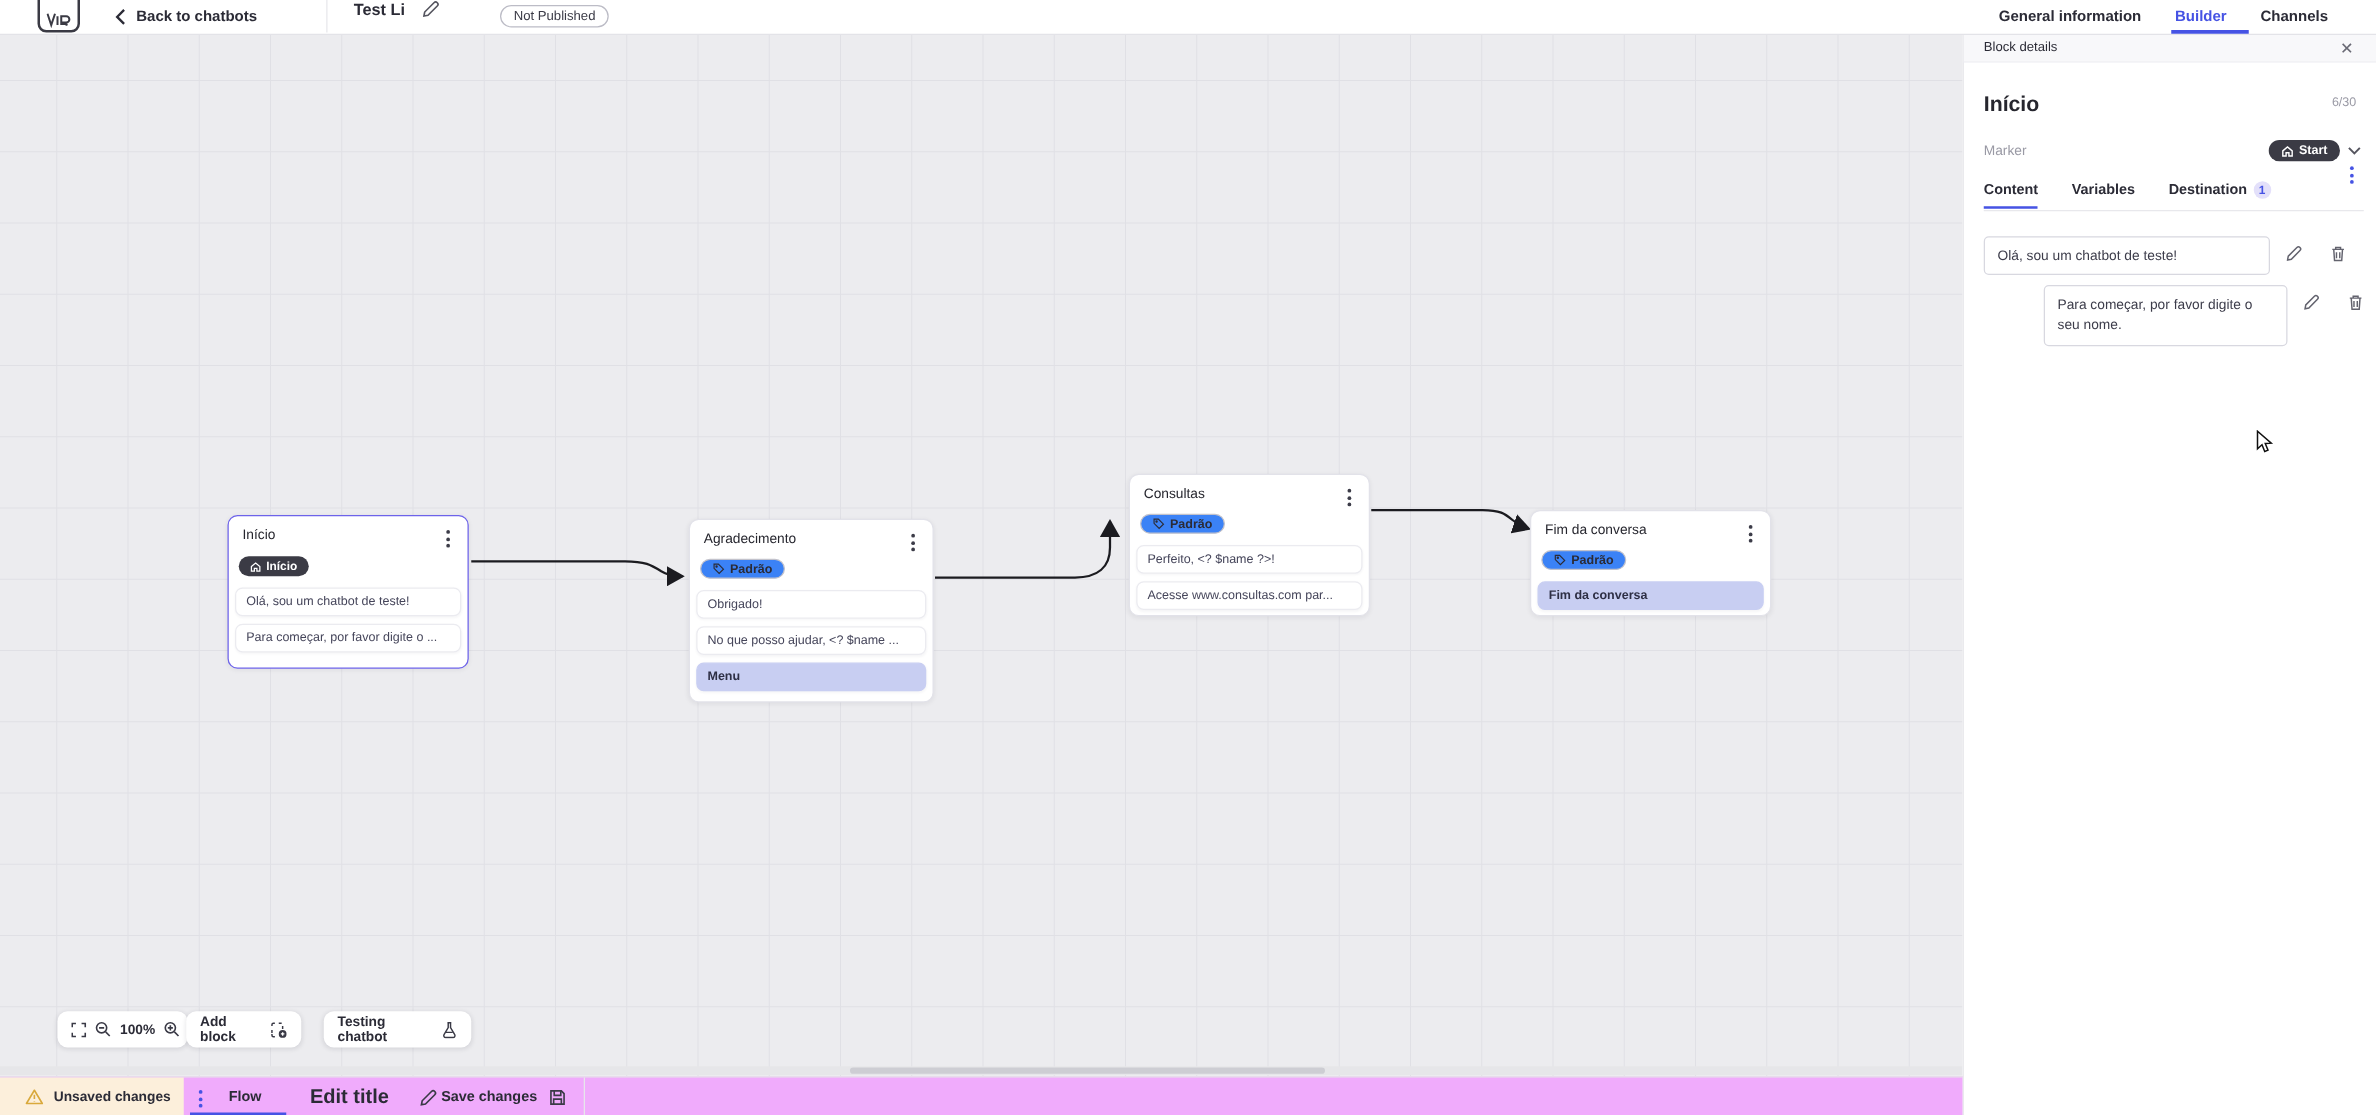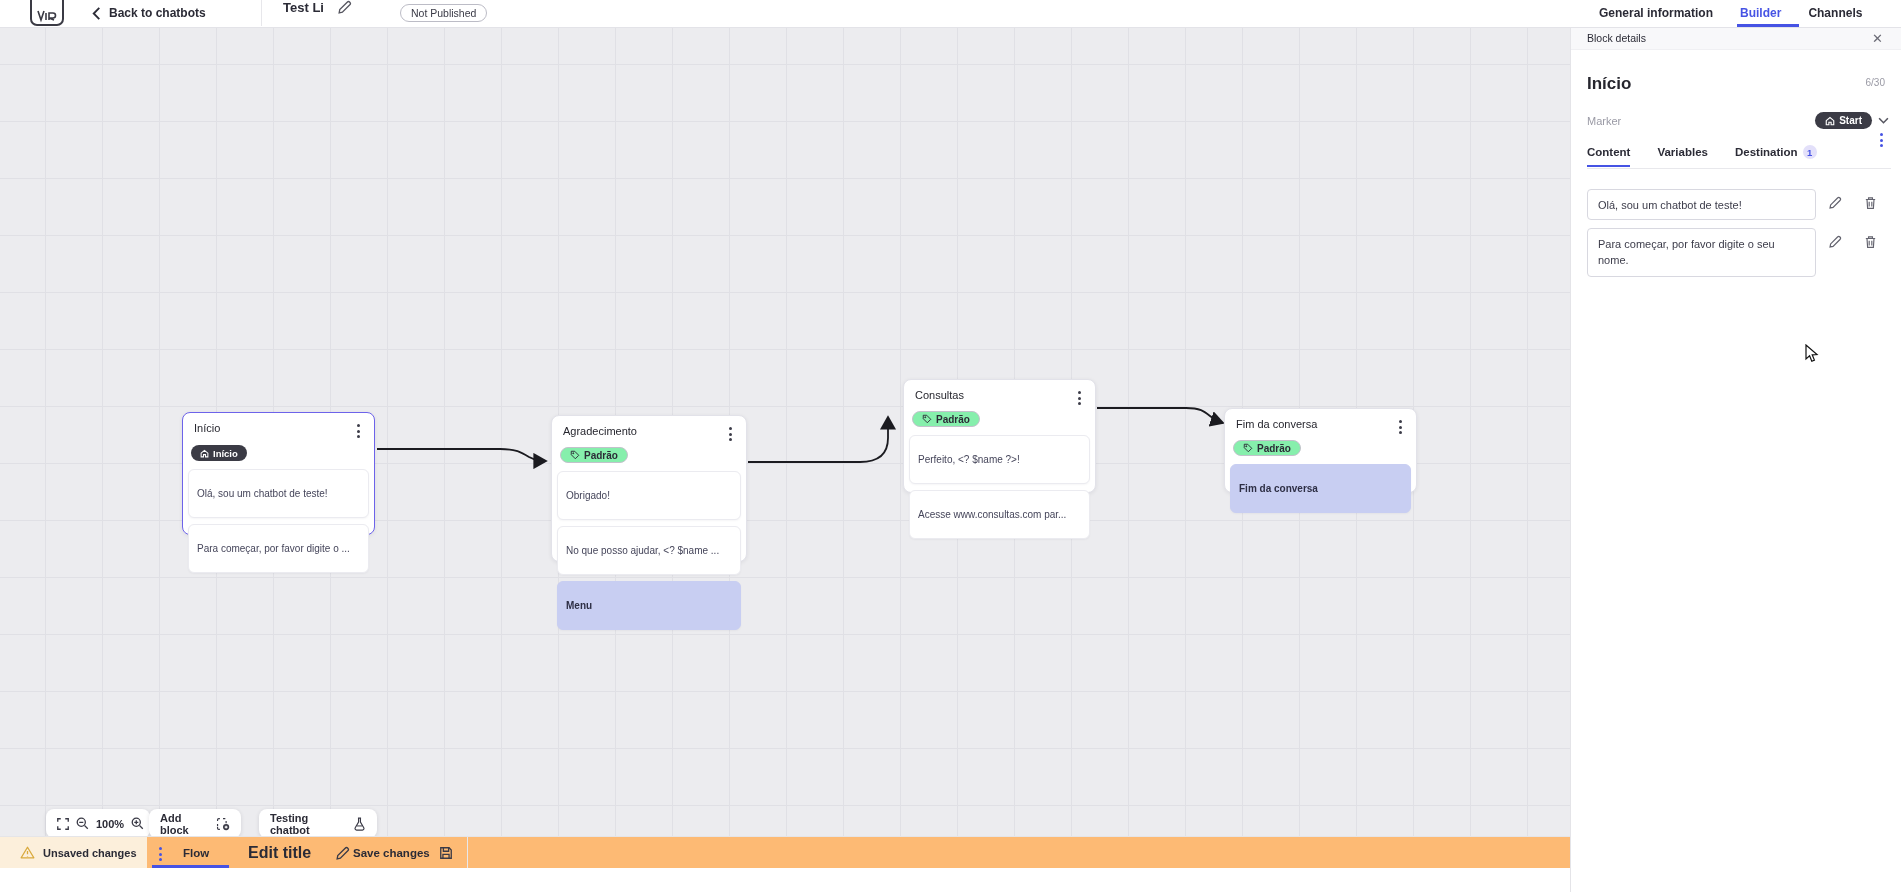--- a/index.html
+++ b/index.html
@@ -32,24 +32,24 @@
          box-shadow:0 1px 4px rgba(25,25,45,.07);box-sizing:border-box;}
   .block.selected{border:1.5px solid #6d63ea;}
   .bhead{display:flex;align-items:flex-start;justify-content:space-between;padding:9px 10px 0 11px;}
   .btitle{font-size:11px;font-weight:400;color:#26262e;}
   .kebab{display:flex;flex-direction:column;gap:2.5px;padding:2px 4px;cursor:pointer;}
   .kebab i{width:3px;height:3px;border-radius:50%;background:#3c3c48;}
   .kebab.blue i{background:#4653e4;}
   .pill-dark{display:inline-flex;align-items:center;gap:4px;background:#3b3b45;color:#fff;
              border-radius:999px;font-size:9.5px;font-weight:700;padding:2.5px 9px;margin:5px 0 0 8px;}
   .pill-outline{display:inline-flex;align-items:center;gap:4px;border:1px solid #c2c2cb;color:#2b2b36;
-                border-radius:999px;font-size:10px;font-weight:700;padding:1.5px 9px;margin:4px 0 0 8px;background:#86efac;}
+                border-radius:999px;font-size:10px;font-weight:700;padding:1.5px 9px;margin:4px 0 0 8px;background:#3b82f6;}
   .rows{padding:7px 5px 6px 5px;}
   .brow{border:1px solid #ebebf0;background:#fff;border-radius:6px;font-size:10px;color:#45455a;
-        padding:18px 8px;margin-top:6px;box-shadow:0 1px 2px rgba(25,25,45,.04);white-space:nowrap;overflow:hidden;}
+        padding:5px 8px;margin-top:6px;box-shadow:0 1px 2px rgba(25,25,45,.04);white-space:nowrap;overflow:hidden;}
   .brow:first-child{margin-top:0;}
   .brow.btn{background:#c8cef2;border-color:#c8cef2;color:#2e2f45;font-weight:700;}
   
   .ctrl-card{position:absolute;height:29px;background:#fff;border-radius:8px;box-shadow:0 1px 4px rgba(25,25,45,.12);
              display:flex;align-items:center;gap:7px;padding:0 11px;box-sizing:border-box;}
   .ctrl-card .lbl{font-size:11px;font-weight:700;color:#2b2b36;}
   .icon-btn{display:flex;align-items:center;justify-content:center;cursor:pointer;color:#3a3a46;}
   #hscroll-track{position:absolute;left:0;top:826px;width:1570px;height:7px;background:#e6e6e9;}
   #hscroll-thumb{position:absolute;left:680px;top:1px;width:380px;height:5px;background:#cdcdd3;border-radius:3px;}
   
@@ -75,21 +75,21 @@
   #panel-tabs .kebab{position:absolute;right:14px;top:2px;}
   #panel-tabdiv{margin:0 10px 0 16px;height:1px;background:#e8e8ec;}
   .content-row{display:flex;align-items:flex-start;padding:0 10px 0 16px;margin-top:14px;}
   .content-box{width:229px;box-sizing:border-box;border:1px solid #d8d8e0;border-radius:4px;background:#fff;
                font-size:11px;color:#3c3c4a;padding:8px 10px;line-height:1.45;}
   .row-icons{display:flex;gap:22px;margin-left:13px;margin-top:7px;color:#63636e;}
   #add-content{margin:22px 10px 0 16px;width:305px;box-sizing:border-box;height:49px;border:1px dashed #b9b9c4;
                border-radius:4px;display:flex;align-items:center;justify-content:center;font-size:11px;
                color:#2b2b36;cursor:pointer;background:#fff;}
   
-  #bottombar{position:absolute;left:0;top:836px;width:1570px;height:31px;background:#fdba74;border-top:1px solid #e5e5e8;z-index:25;}
+  #bottombar{position:absolute;left:0;top:861px;width:1570px;height:31px;background:#f0abfc;border-top:1px solid #e5e5e8;z-index:25;}
   #unsaved{position:absolute;left:0;top:0;width:147px;height:31px;background:#fcefdb;display:flex;align-items:center;gap:8px;padding-left:20px;box-sizing:border-box;}
   #unsaved .lbl{font-size:11px;font-weight:700;color:#2b2b36;}
   #bb-kebab{position:absolute;left:155px;top:8px;}
   #flow-tab{position:absolute;left:183px;top:0;height:31px;display:flex;align-items:center;font-size:11.5px;font-weight:700;color:#2b2b36;cursor:pointer;}
   #flow-underline{position:absolute;left:152px;top:27.5px;width:77px;height:3.5px;background:#4653e4;}
   #edit-title{position:absolute;left:248px;top:0;height:31px;display:flex;align-items:center;gap:25px;font-size:16px;font-weight:700;color:#2b2b36;cursor:pointer;}
   #save-changes{position:absolute;left:353px;top:0;height:31px;display:flex;align-items:center;gap:9px;font-size:11.5px;font-weight:700;color:#2b2b36;cursor:pointer;}
   #bb-div{position:absolute;left:467px;top:0;width:1px;height:31px;background:#e7e7eb;}
   
   #cursor{position:absolute;left:1803px;top:344px;z-index:60;pointer-events:none;}
@@ -325,21 +325,21 @@
         <svg width="13" height="13" viewBox="0 0 16 16" fill="none" stroke="#63636e" stroke-width="1.5">
             <path d="M10.5 2.5a2 2 0 0 1 3 3L5 14l-3.7.7L2 11z"></path>
           </svg>
         <svg width="13" height="14" viewBox="0 0 16 18" fill="none" stroke="#63636e" stroke-width="1.5">
             <path d="M2 4.5h12M5.5 4.5v-2h5v2M3.5 4.5 4.3 16h7.4l.8-11.5M6.3 7.5v6M9.7 7.5v6"></path>
           </svg>
       </div>
     </div>
 
     <div class="content-row" style="margin-top:8px;">
-      <div class="content-box" style="height:49px;">Para começar, por favor digite o seu nome.</div>
+      <div class="content-box" style="height:49px;margin-left:48px;">Para começar, por favor digite o seu nome.</div>
       <div class="row-icons">
         <svg width="13" height="13" viewBox="0 0 16 16" fill="none" stroke="#63636e" stroke-width="1.5">
             <path d="M10.5 2.5a2 2 0 0 1 3 3L5 14l-3.7.7L2 11z"></path>
           </svg>
         <svg width="13" height="14" viewBox="0 0 16 18" fill="none" stroke="#63636e" stroke-width="1.5">
             <path d="M2 4.5h12M5.5 4.5v-2h5v2M3.5 4.5 4.3 16h7.4l.8-11.5M6.3 7.5v6M9.7 7.5v6"></path>
           </svg>
       </div>
     </div>
 

